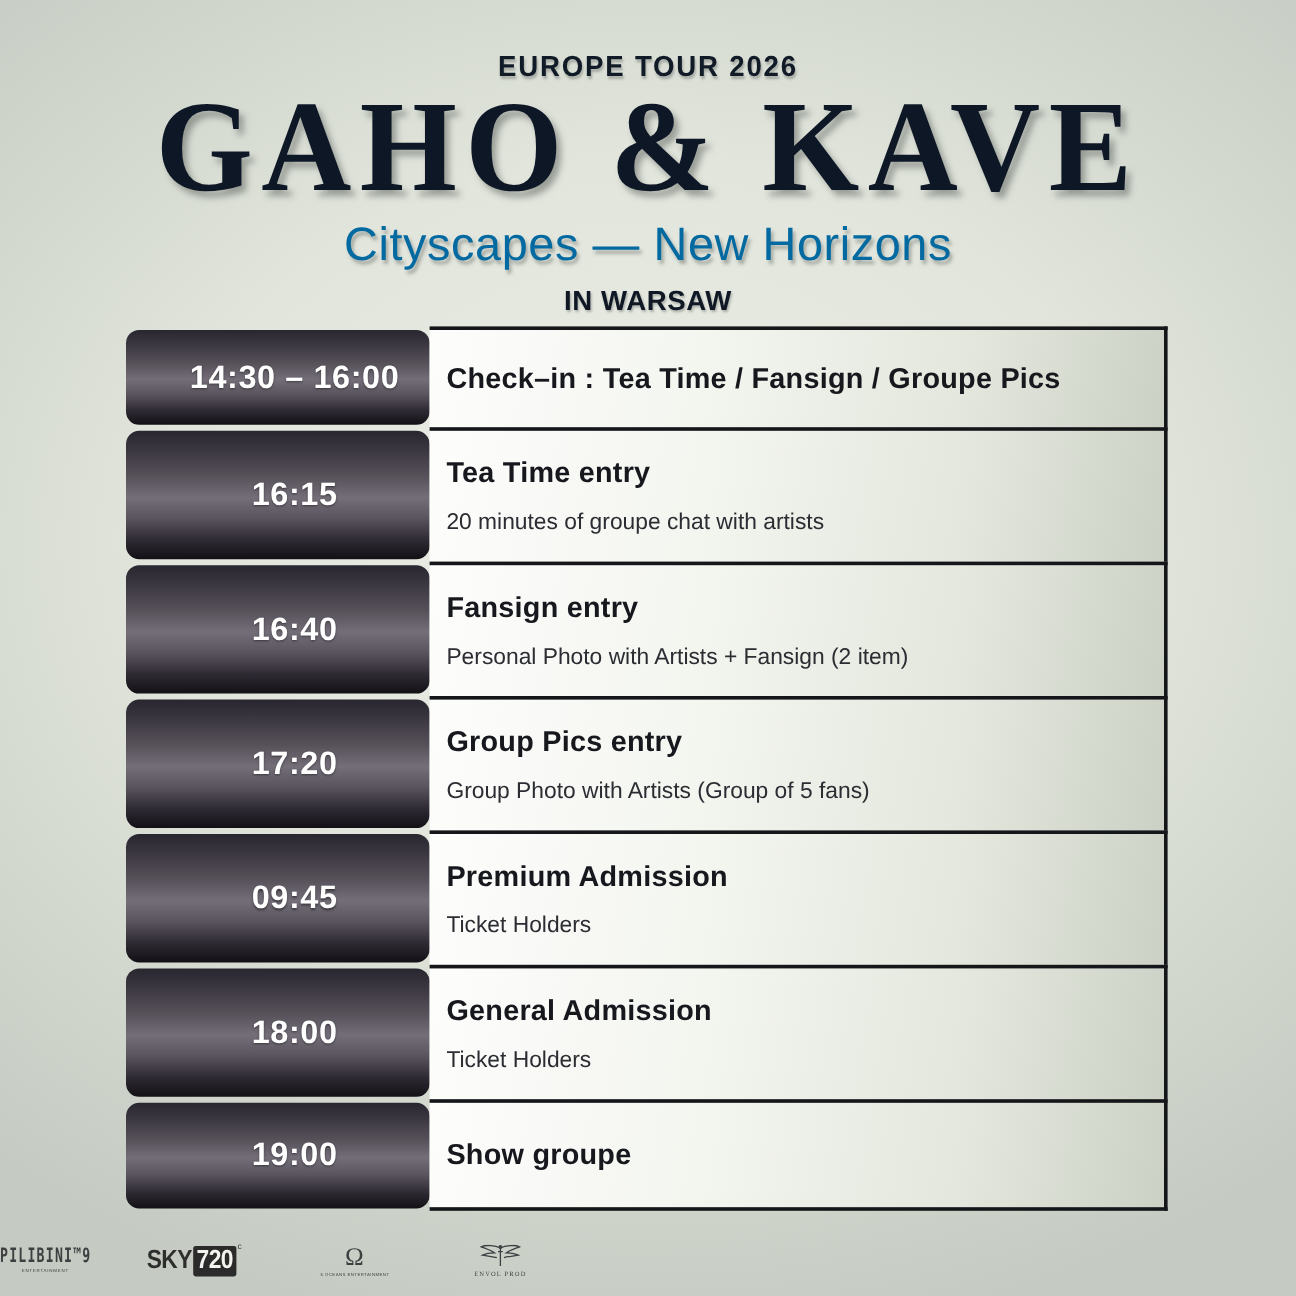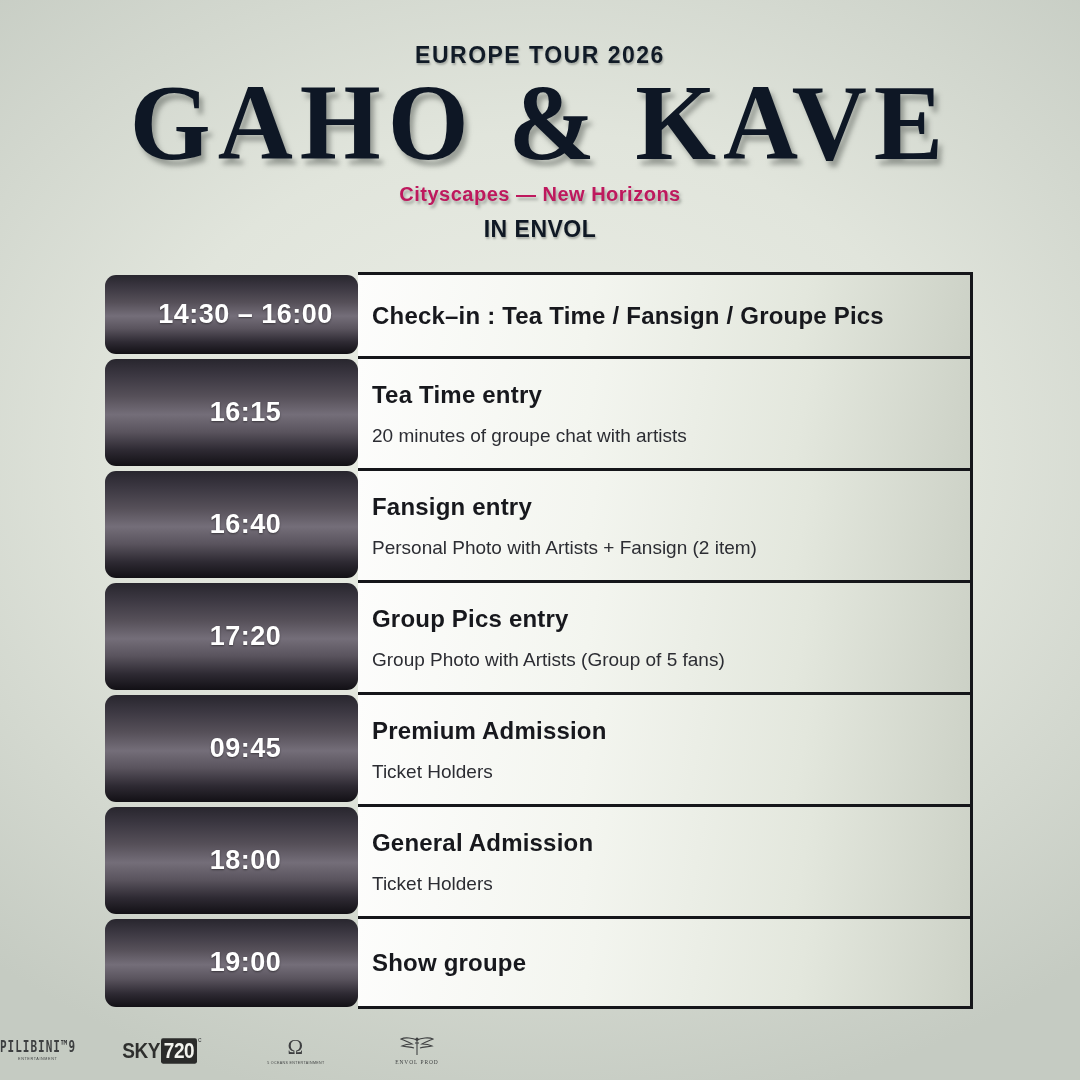--- a/index.html
+++ b/index.html
@@ -15,21 +15,21 @@
     text-shadow:1px 2px 2px rgba(100,105,100,.45);
   }
   .main-title{
     margin-top:2px;font-family:"Liberation Serif", serif;font-weight:700;
     font-size:104px;line-height:1.0;letter-spacing:7px;color:#0e1725;
     transform:scaleY(1.04);
     text-shadow:4px 5px 5px rgba(95,100,95,.55);
     white-space:nowrap;
   }
   .subtitle{
-    margin-top:8px;font-size:20px;font-weight:bold;color:#be185d;
+    margin-top:8px;font-size:39px;font-weight:normal;color:#0369a1;
     letter-spacing:.5px;
     text-shadow:2px 3px 3px rgba(100,105,100,.5);
   }
   .location{
     margin-top:10px;font-size:23px;font-weight:bold;color:#0f1824;
     letter-spacing:.5px;
     text-shadow:1px 2px 2px rgba(100,105,100,.45);
   }
 
   .schedule{
@@ -83,21 +83,21 @@
   .envol-sub{font-size:7px;letter-spacing:1.2px;transform:scale(.78);margin-top:1px;white-space:nowrap;font-family:"Liberation Serif", serif;}
   .wing-svg{display:block;}
 </style>
 </head>
 <body>
 
 <div class="header">
   <div class="tour-label">EUROPE TOUR 2026</div>
   <div class="main-title">GAHO &amp; KAVE</div>
   <div class="subtitle">Cityscapes — New Horizons</div>
-  <div class="location">IN ENVOL</div>
+  <div class="location">IN WARSAW</div>
 </div>
 
 <div class="schedule">
   <div class="row">
     <div class="time-wrap">
       <div class="time-pill">
         <span class="time-text">14:30 – 16:00</span>
       </div>
     </div>
     <div class="desc-cell">

